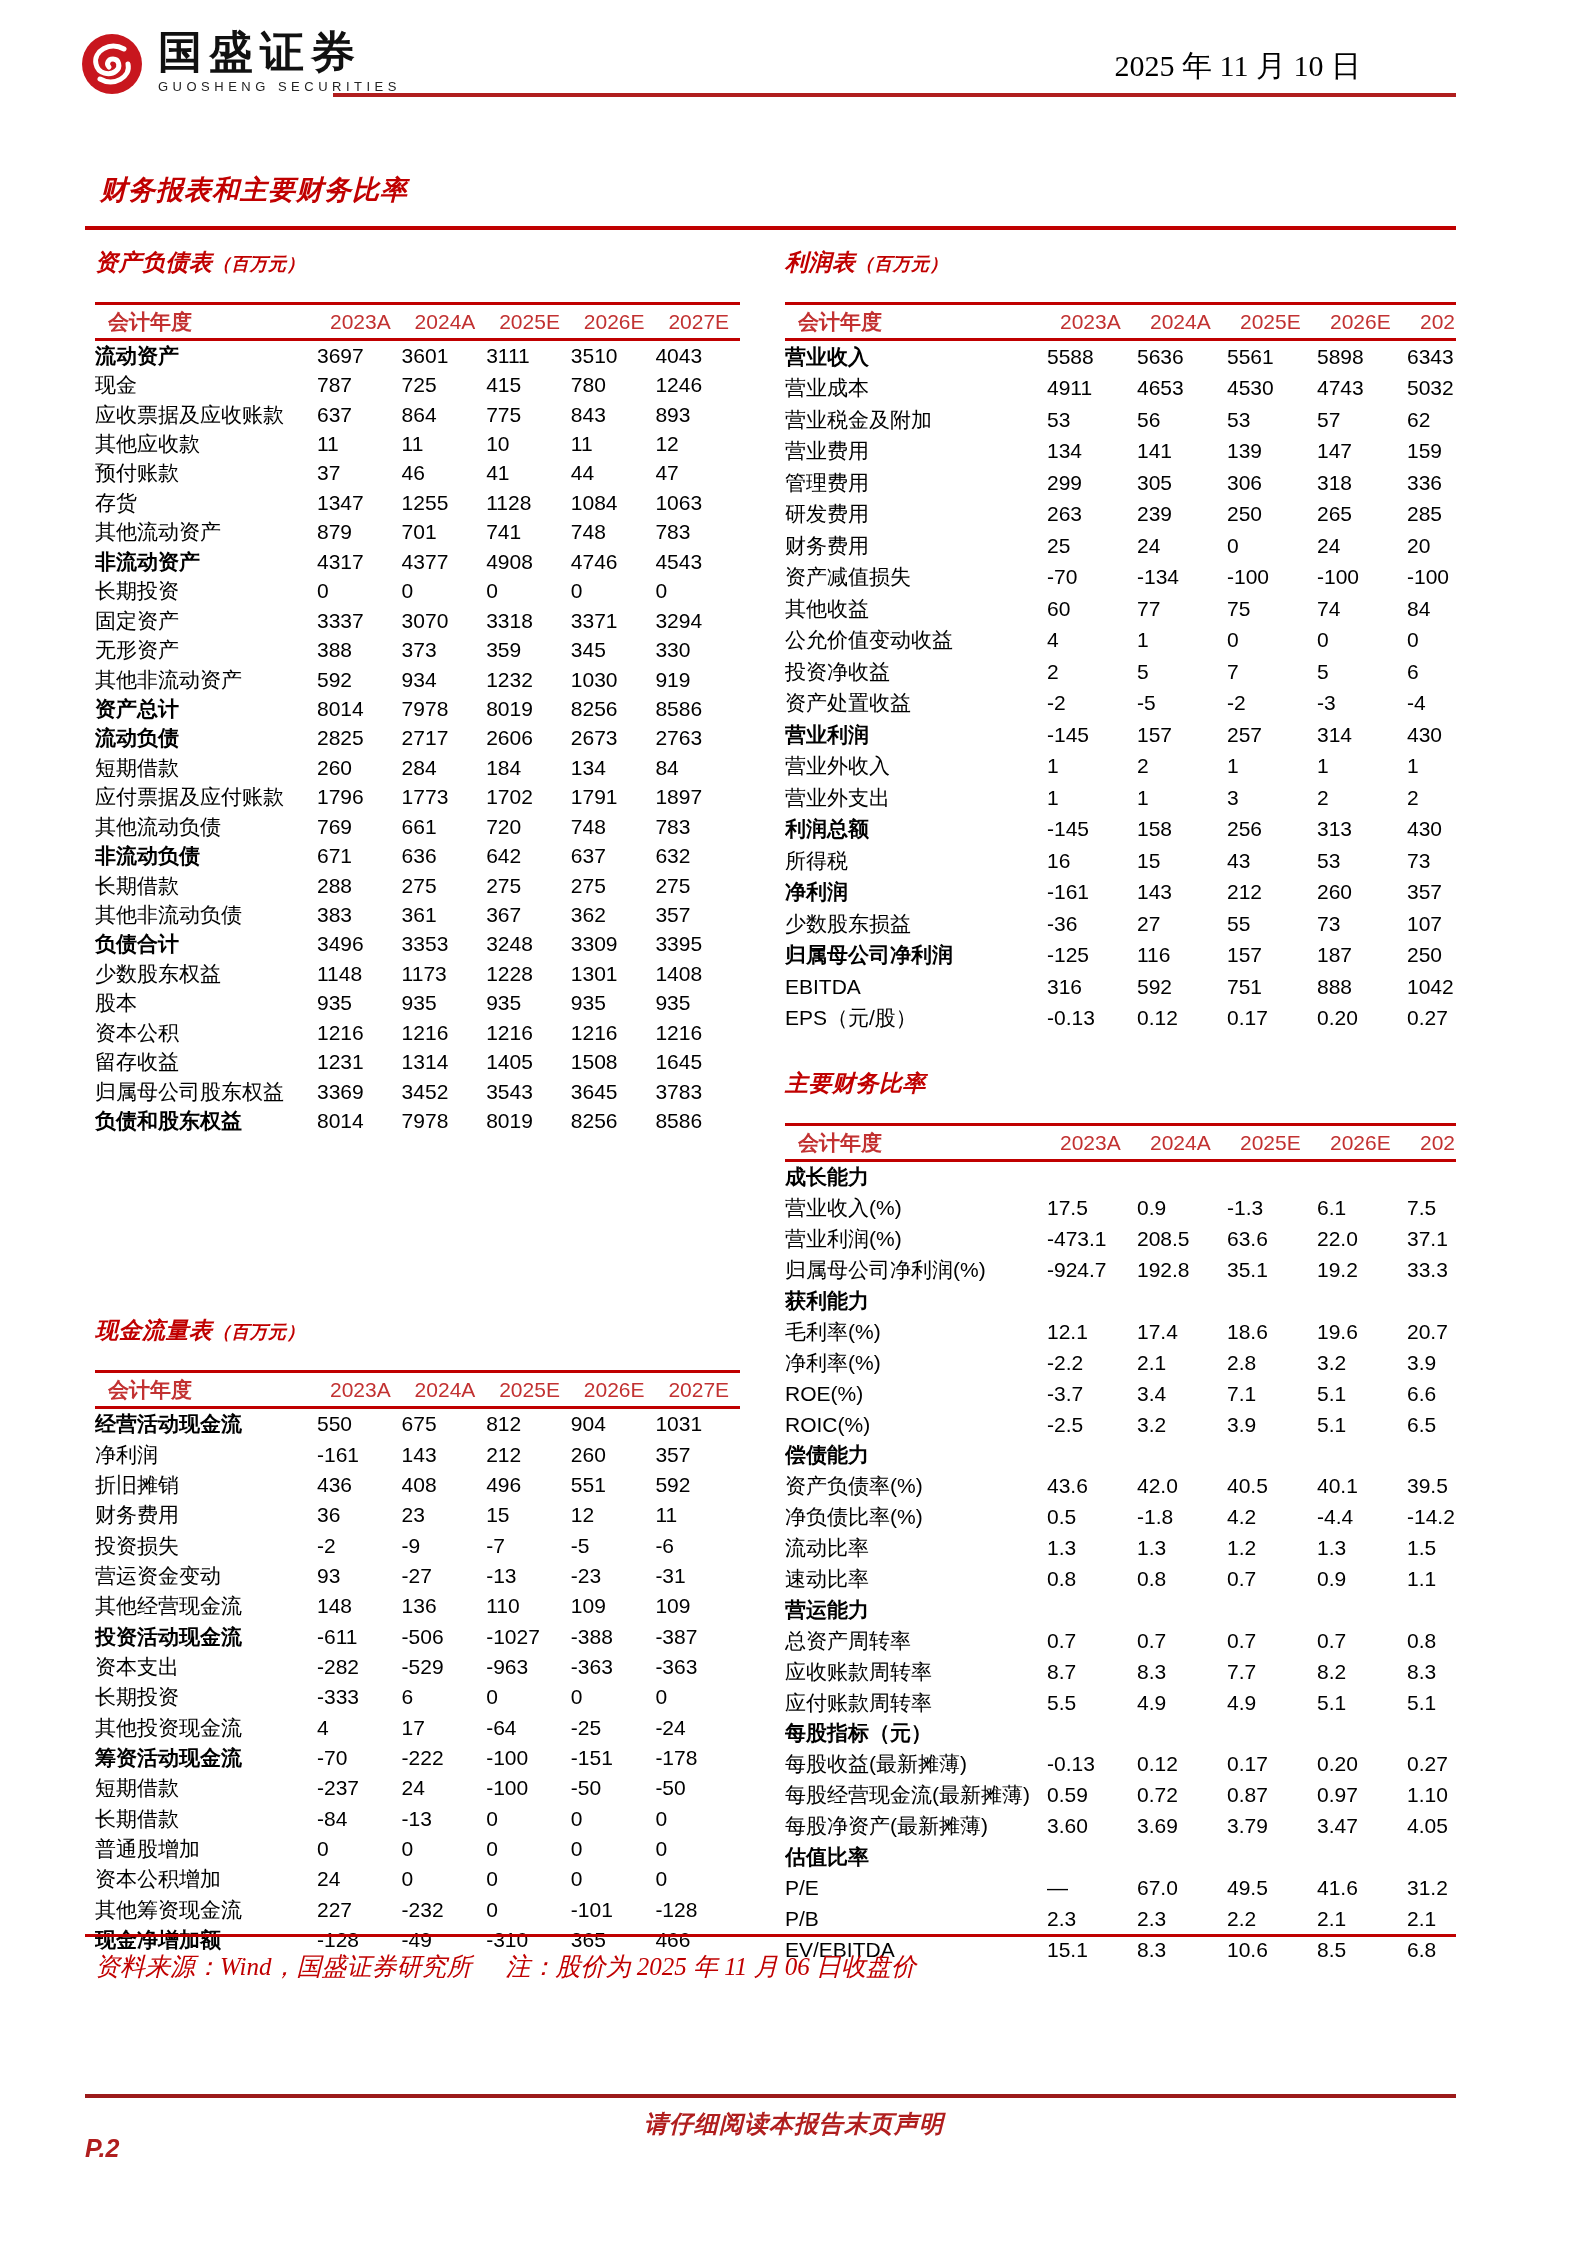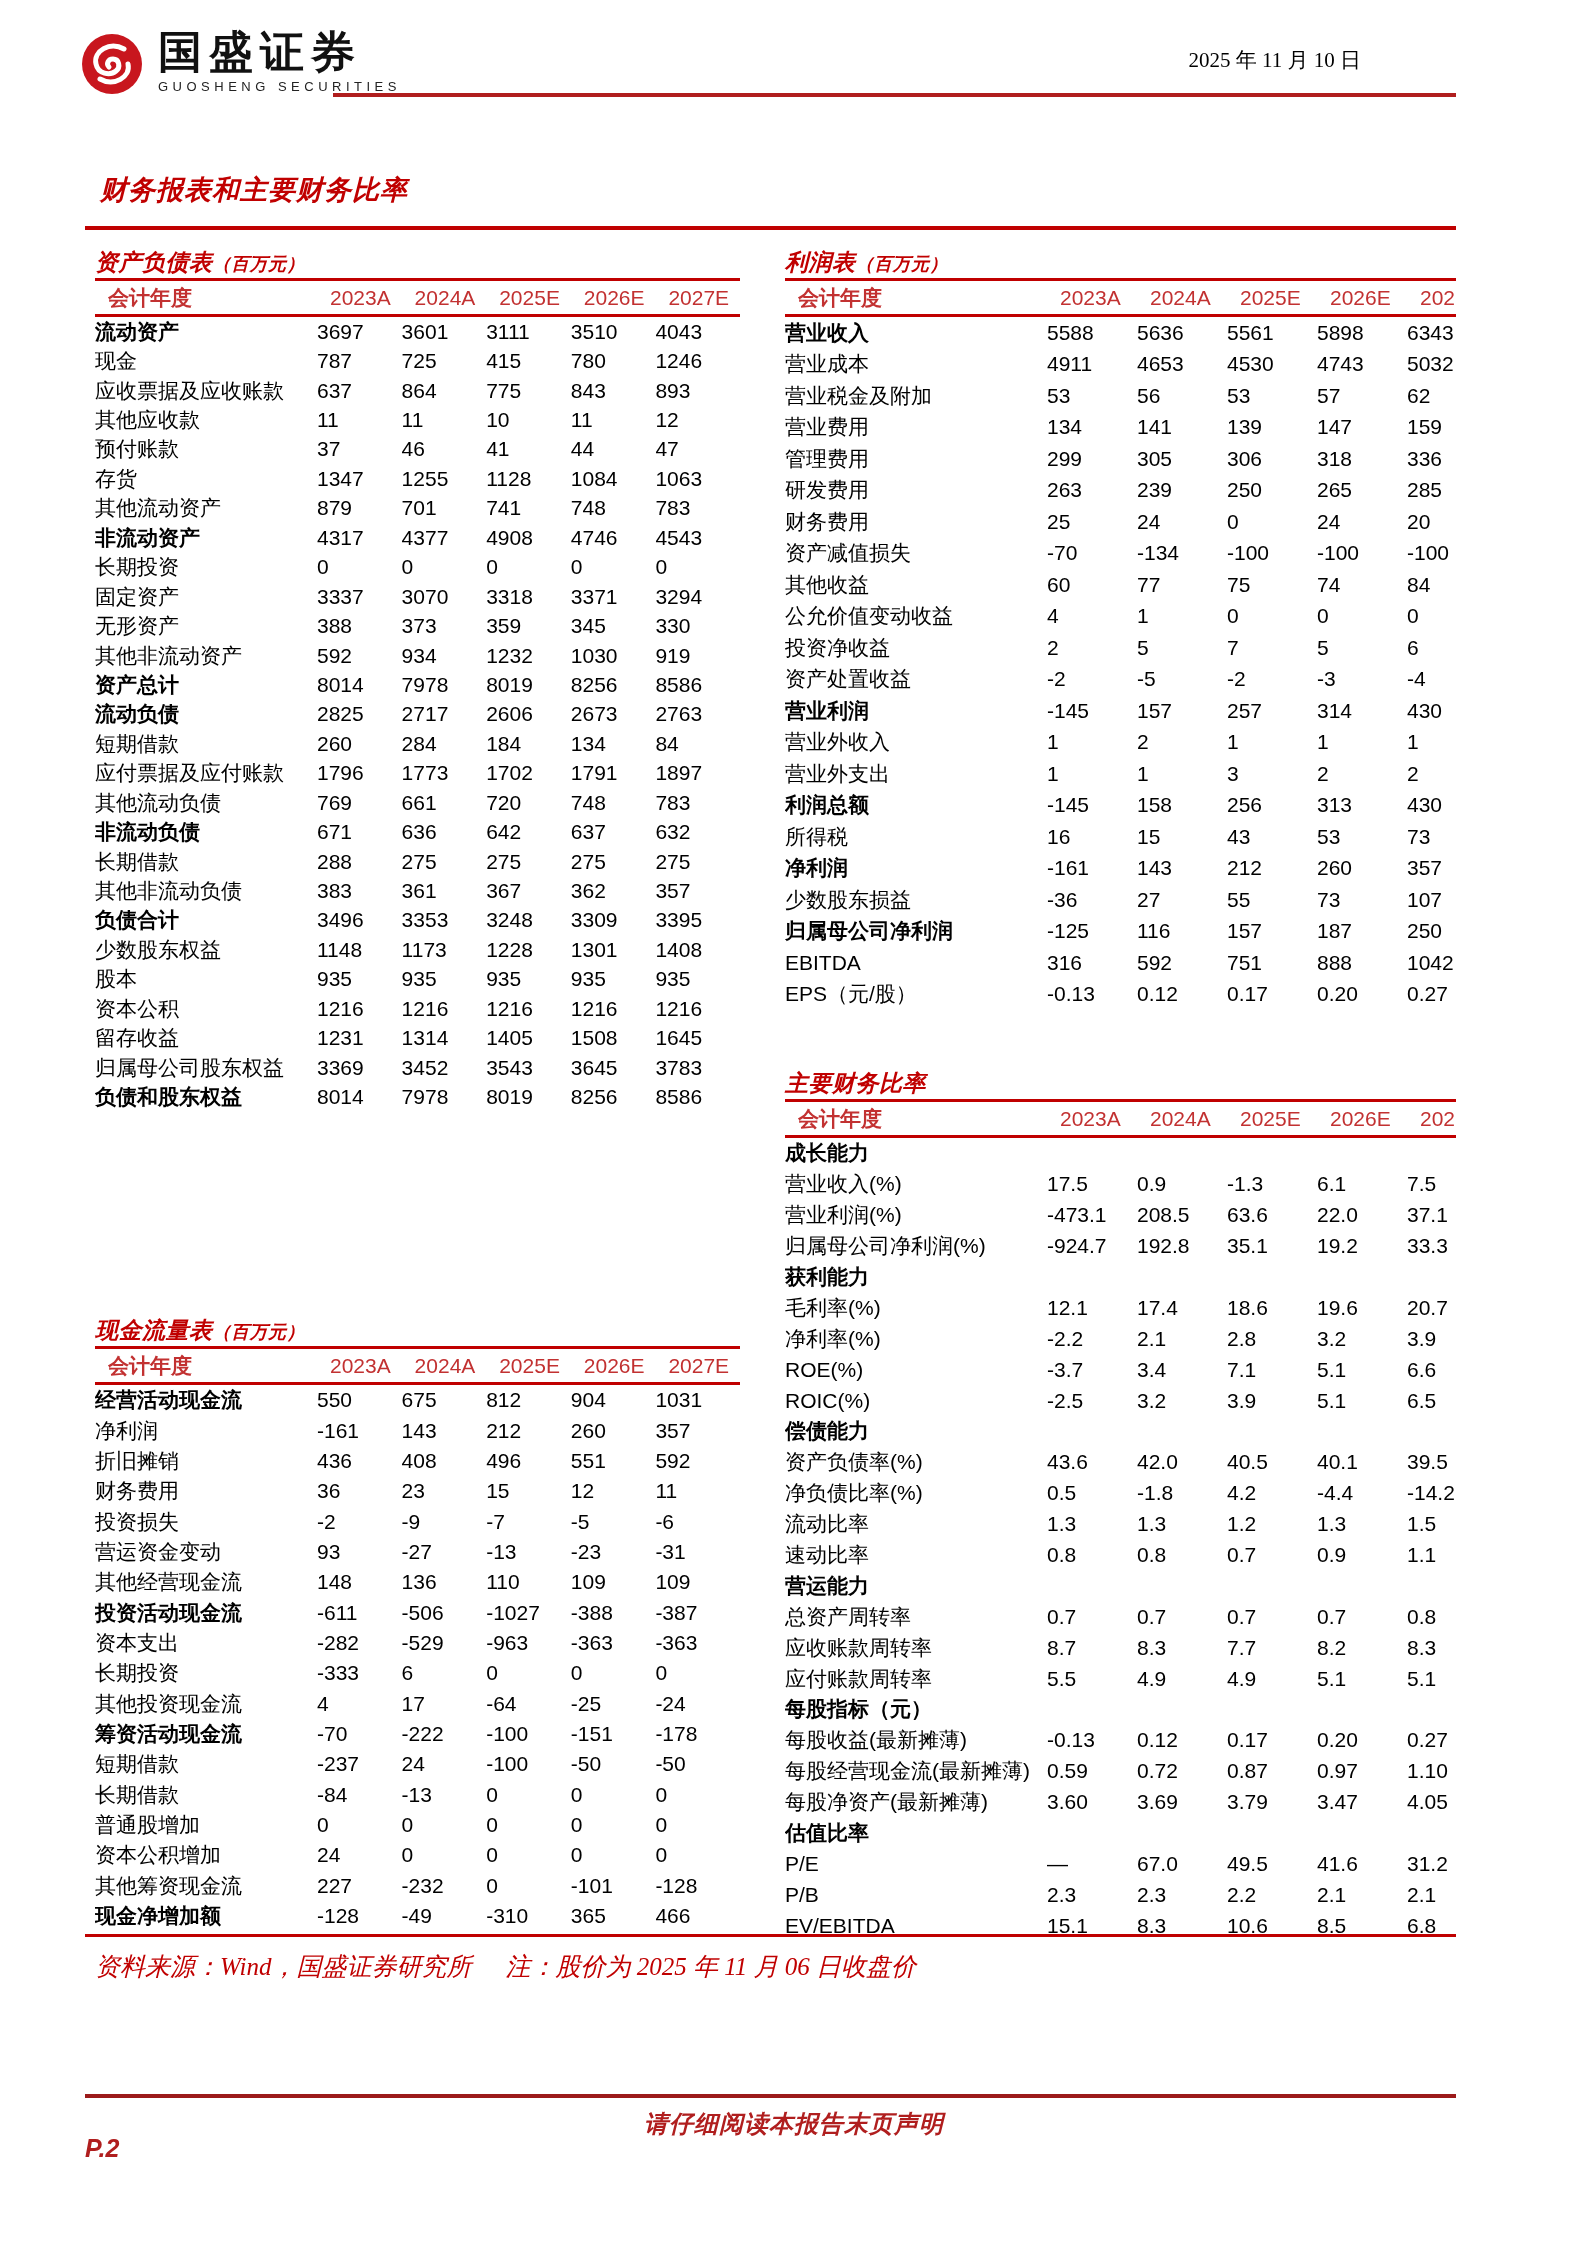--- a/index.html
+++ b/index.html
@@ -6,35 +6,35 @@
   .page{position:relative;width:1456px;height:2245px;background:#fff;overflow:hidden;
         font-family:"Liberation Sans",sans-serif;color:#000;}
 
   
   .logo{position:absolute;left:80px;top:30px;display:flex;align-items:flex-start;}
   .emblem{width:64px;height:64px;margin-top:2px;}
   .logo-txt{margin-left:14px;}
   .logo-cn{font-size:44px;font-weight:700;letter-spacing:7px;line-height:46px;color:#111;
            font-family:"Liberation Serif",serif;}
   .logo-en{font-size:13px;letter-spacing:4.5px;color:#222;margin-top:3px;font-family:"Liberation Sans",sans-serif;}
-  .rpt-date{position:absolute;right:95px;top:46px;font-size:21px;color:#000;
+  .rpt-date{position:absolute;right:95px;top:46px;font-size:30px;color:#000;
             font-family:"Liberation Serif",serif;}
   .header-rule{position:absolute;left:333px;top:93px;width:1164px;height:4px;background:#b01e1e;}
 
   
   .sec-title{position:absolute;left:100px;top:172px;font-size:27px;font-weight:700;font-style:italic;
              color:#c00000;font-family:"Liberation Serif",serif;letter-spacing:1px;}
   .sec-rule{position:absolute;left:85px;top:226px;width:1412px;height:4px;background:#c00000;}
 
   
   .tblock{position:absolute;}
   .tblock.left{--label:222px;--col:84.6px;width:645px;}
   .tblock.right{--label:262px;--col:90px;width:712px;}
   .tbl-title{font-size:23px;font-weight:700;font-style:italic;color:#c00000;
-             font-family:"Liberation Serif",serif;padding-bottom:0;letter-spacing:.5px;}
+             font-family:"Liberation Serif",serif;padding-bottom:24px;letter-spacing:.5px;}
   .tbl-unit{font-size:18px;font-weight:700;font-style:italic;color:#c00000;}
   .thead{display:flex;align-items:center;border-top:3px solid #c00000;border-bottom:3px solid #c00000;
          height:33px;color:#c23131;}
   .thead .lab{font-weight:700;font-size:21px;margin-left:13px;}
   .thead .val{font-size:21px;}
   .trow{display:flex;align-items:center;height:var(--rowh);}
   .lab{flex:0 0 var(--label);font-size:21px;white-space:nowrap;overflow:hidden;}
   .val{flex:0 0 var(--col);font-size:21px;white-space:nowrap;}
   .trow.b .lab{font-weight:700;}
   #bs{left:95px;top:247px;--rowh:29.45px;}

